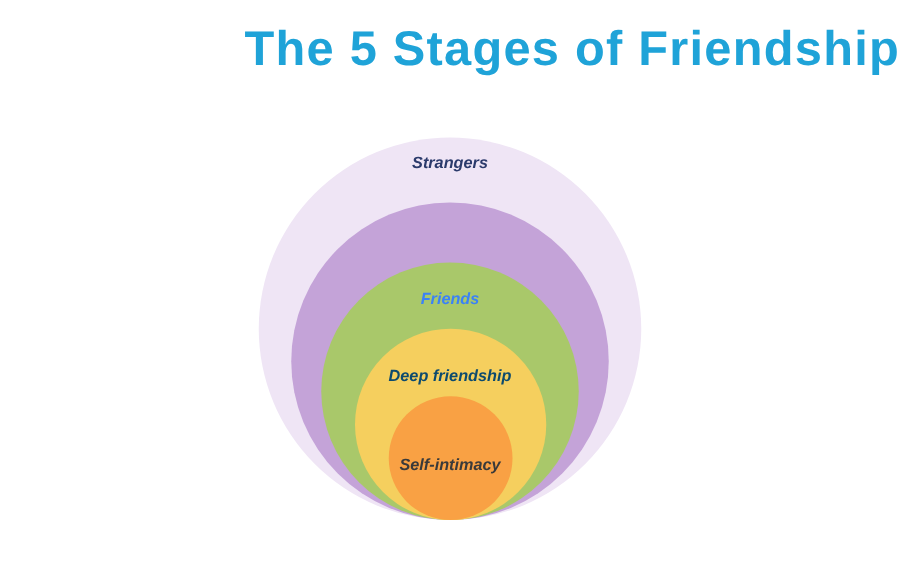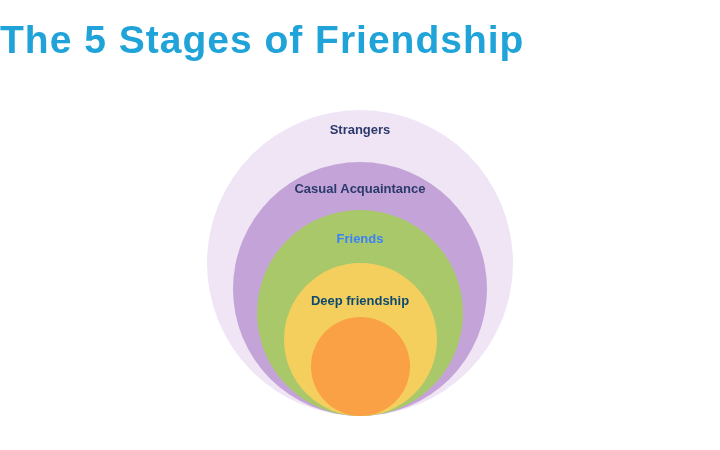--- a/index.html
+++ b/index.html
@@ -12,33 +12,34 @@
       height: 450px;
       position: relative;
       overflow: hidden;
       font-family: "Liberation Sans", "DejaVu Sans", sans-serif;
     }
     .title {
       position: absolute;
       left: 0;
       top: 18px;
       width: 720px;
-      text-align: left;
+      text-align: right;
       font-size: 39px;
       font-weight: bold;
       letter-spacing: 1px;
       color: #1fa3d8;
       margin: 0;
     }
     .diagram {
       position: absolute;
       left: 0;
       top: 0;
       width: 720px;
       height: 346px;
+      font-style: italic;
     }
     .ring {
       position: absolute;
       border-radius: 50%;
     }
     .ring-label {
       position: absolute;
       left: 0;
       width: 720px;
       text-align: center;
@@ -58,16 +59,16 @@
 
   <div class="ring" style="left:233px; top:162px; width:254px; height:254px; background:#c4a3d8;"></div>
 
   <div class="ring" style="left:257px; top:210px; width:206px; height:206px; background:#a9c86a;"></div>
 
   <div class="ring" style="left:284px; top:263px; width:153px; height:153px; background:#f5cf5e;"></div>
 
   <div class="ring" style="left:311px; top:317px; width:99px; height:99px; background:#f9a144;"></div>
 
   <div class="ring-label" style="top:122px; color:#2b3a6b;">Strangers</div>
-  <div class="ring-label" style="top:181px; color:#2b3a6b;">Casual Acquaintance</div>
   <div class="ring-label" style="top:231px; color:#3b82f6;">Friends</div>
   <div class="ring-label" style="top:293px; color:#0c4a6e;">Deep friendship</div>
+  <div class="ring-label" style="top:364px; color:#3a3a3a;">Self-intimacy</div>
 </div>
 
 </body></html>

